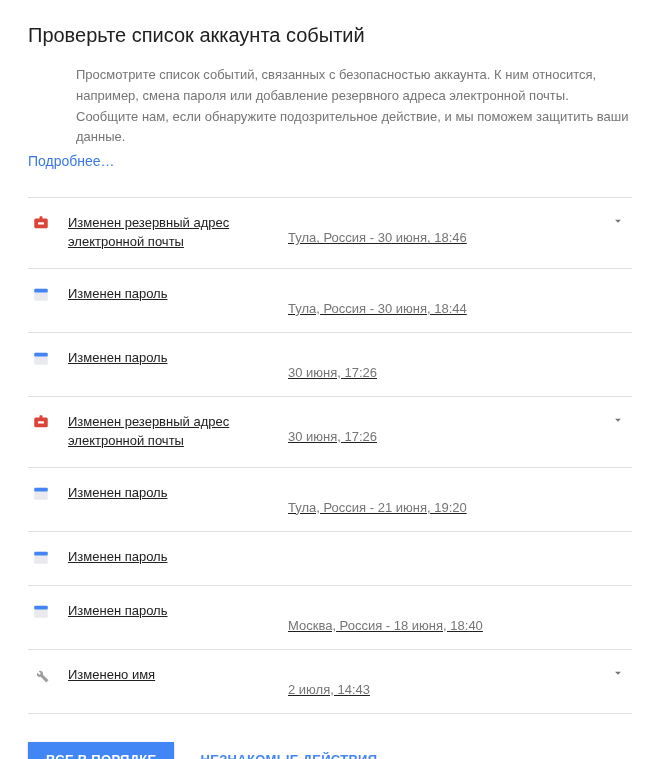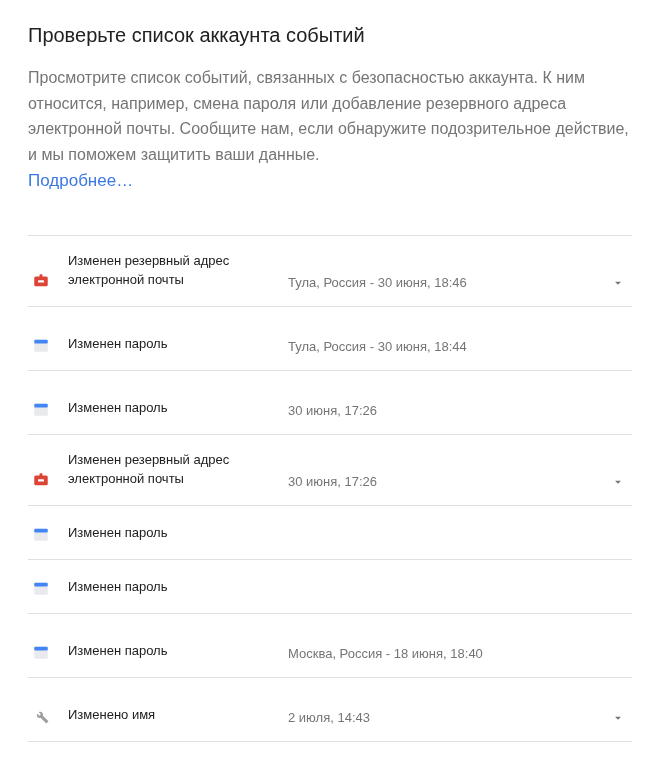--- a/index.html
+++ b/index.html
@@ -14,43 +14,45 @@
       width: 660px;
       padding: 24px 28px;
     }
     .title {
       font-size: 20px;
       font-weight: 400;
       color: #212121;
       margin-bottom: 18px;
     }
     .description {
-      font-size: 16px;
+      font-size: 13px;
       color: #757575;
       line-height: 1.6;
       margin-bottom: 4px;
+      margin-left: 48px;
     }
     .learn-more {
-      font-size: 17px;
+      font-size: 14px;
       color: #3b78e7;
       text-decoration: none;
       cursor: pointer;
       display: inline-block;
-      margin-bottom: 44px;
+      margin-bottom: 28px;
     }
     .event-list {
       border-top: 1px solid #e0e0e0;
     }
     .event-row {
       display: flex;
-      align-items: flex-end;
+      align-items: flex-start;
       padding: 16px 4px;
       border-bottom: 1px solid #e0e0e0;
       cursor: pointer;
       min-height: 54px;
+      text-decoration: underline;
     }
     .event-icon {
       width: 18px;
       height: 18px;
       margin-right: 18px;
       flex-shrink: 0;
       display: flex;
       align-items: center;
       justify-content: center;
     }
@@ -166,20 +168,21 @@
       </div>
     </div>
     <div class="event-row">
       <div class="event-icon">
         <svg width="18" height="18" viewBox="0 0 24 24">
           <rect x="3" y="5" width="18" height="16" rx="1.5" fill="#e8eaed"></rect>
           <rect x="3" y="5" width="18" height="5" rx="1.5" fill="#4285f4"></rect>
         </svg>
       </div>
       <div class="event-label">Изменен пароль</div>
+      <div class="event-detail">Тула, Россия - 21 июня, 19:20</div>
       <div class="event-chevron"></div>
     </div>
     <div class="event-row">
       <div class="event-icon">
         <svg width="18" height="18" viewBox="0 0 24 24">
           <rect x="3" y="5" width="18" height="16" rx="1.5" fill="#e8eaed"></rect>
           <rect x="3" y="5" width="18" height="5" rx="1.5" fill="#4285f4"></rect>
         </svg>
       </div>
       <div class="event-label">Изменен пароль</div>

